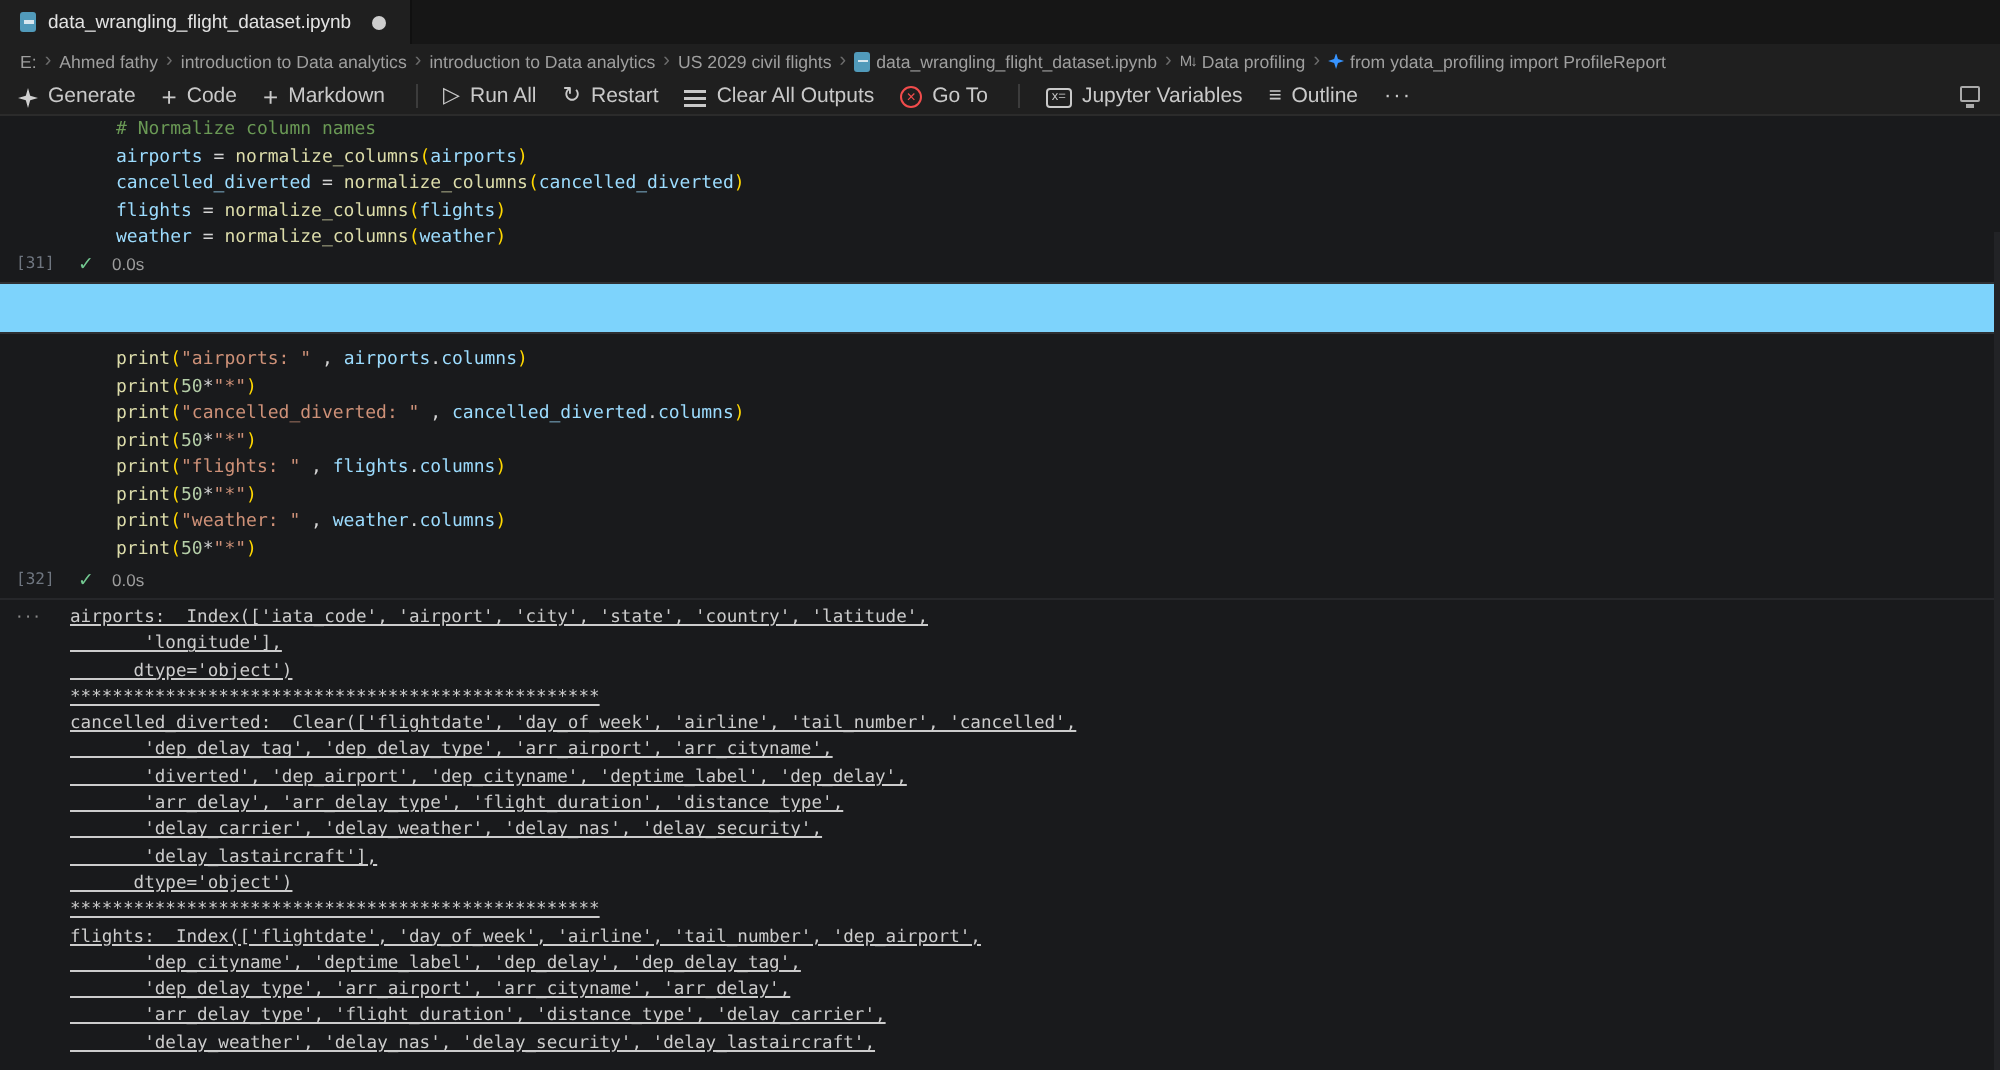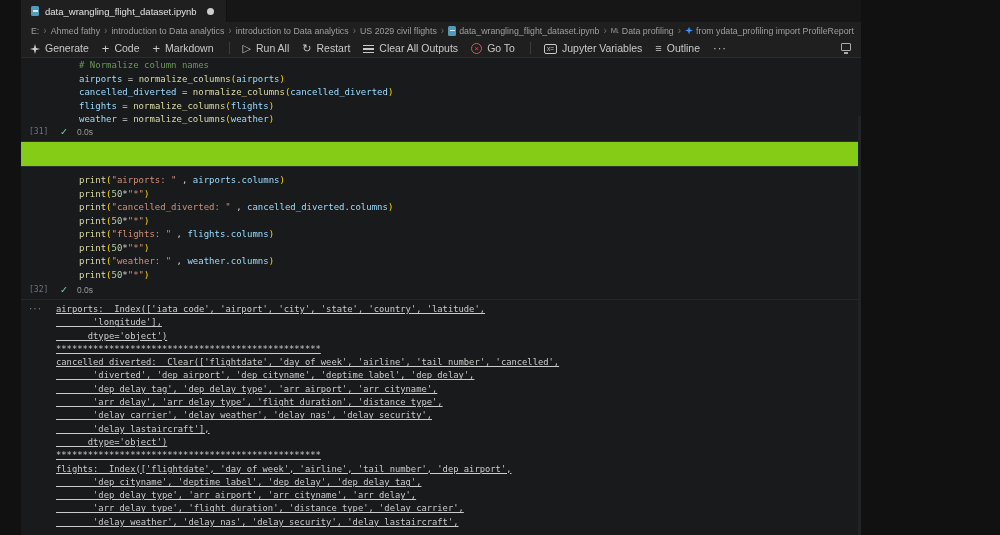--- a/index.html
+++ b/index.html
@@ -1,21 +1,20 @@
 <!DOCTYPE html>
 <html style="--col-comment: #6a9955; --col-variable: #9cdcfe; --col-function: #dcdcaa; --col-paren: #ffd700; --col-string: #ce9178; --col-number: #b5cea8; --col-operator: #d4d4d4; --col-output_text: #cccccc; --col-success: #73c991; --col-file_icon: #519aba; --col-symbol_icon: #3794ff; --col-goto_red: #f14c4c;"><head>
 <meta charset="utf-8">
 <style>
   * { margin:0; padding:0; box-sizing:border-box; }
   html,body { background:#111; }
   #app {
-    position:relative; width:840px; height:535px; overflow:hidden;
+    position:relative; width:1000px; height:535px; overflow:hidden;
     background:#1b1c1e;
     font-family:"Liberation Sans", sans-serif;
-    margin-left:21px;
     -webkit-font-smoothing:antialiased;
   }
 
   
   #tabbar { position:absolute; top:0; left:0; right:0; height:22px; background:#161616; }
   .tab {
     display:inline-flex; align-items:center; gap:6px; height:22px;
     padding:0 12px 0 10px; background:#1f1f1f; border-right:1px solid #101010;
     color:#e3e3e3; font-size:9.5px; cursor:pointer;
   }
@@ -60,21 +59,21 @@
     color:var(--col-goto_red); font-size:8px; line-height:9px; text-align:center; }
   .ic-vars { width:13px; height:10px; border:1px solid #c9c9c9; border-radius:2px;
     font-size:6.5px; line-height:8px; text-align:center; color:#c9c9c9; }
   .ic-outline { font-size:11px; line-height:11px; }
   .ic-ellipsis { font-size:11px; letter-spacing:1px; }
   .ic-kernel { position:absolute; right:10px; top:4px; width:10px; height:8px;
     border:1px solid #aaa; border-radius:1px; cursor:pointer; }
   .ic-kernel::after { content:""; position:absolute; left:2px; top:8px; width:4px; height:2px; background:#aaa; }
 
   
-  #notebook { position:absolute; top:58px; left:0; right:0; bottom:0; background:#84cc16; }
+  #notebook { position:absolute; top:58px; left:0; right:0; bottom:0; background:#7dd3fc; }
   .cell { position:absolute; left:0; right:0; background:#191a1c; }
   #cell0 { top:0; height:84px; border-bottom:1px solid #2e3033; }
   #cell1 { top:108px; height:134px; border-top:1px solid #2e3033; border-bottom:1px solid #26272a; }
   .codearea {
     position:absolute; left:30px; right:4px; top:0; bottom:16px; overflow:hidden;
     font-family:"DejaVu Sans Mono", monospace; font-size:9px; line-height:13.5px;
     padding-left:28px; cursor:text;
   }
   #cell0 .codearea { padding-top:1px; }
   #cell1 .codearea { padding-top:7px; bottom:14px; }
@@ -236,22 +235,22 @@
     </div>
 
     <div id="outputblock">
       <span class="out-gutter">···</span>
       <div id="output-lines">
           <div class="out-line">airports:  Index(['iata_code', 'airport', 'city', 'state', 'country', 'latitude',</div>
           <div class="out-line">       'longitude'],</div>
           <div class="out-line">      dtype='object')</div>
           <div class="out-line">**************************************************</div>
           <div class="out-line">cancelled_diverted:  Clear(['flightdate', 'day_of_week', 'airline', 'tail_number', 'cancelled',</div>
+          <div class="out-line">       'dep_delay_tag', 'dep_delay_type', 'arr_airport', 'arr_cityname',</div>
           <div class="out-line">       'diverted', 'dep_airport', 'dep_cityname', 'deptime_label', 'dep_delay',</div>
-          <div class="out-line">       'dep_delay_tag', 'dep_delay_type', 'arr_airport', 'arr_cityname',</div>
           <div class="out-line">       'arr_delay', 'arr_delay_type', 'flight_duration', 'distance_type',</div>
           <div class="out-line">       'delay_carrier', 'delay_weather', 'delay_nas', 'delay_security',</div>
           <div class="out-line">       'delay_lastaircraft'],</div>
           <div class="out-line">      dtype='object')</div>
           <div class="out-line">**************************************************</div>
           <div class="out-line">flights:  Index(['flightdate', 'day_of_week', 'airline', 'tail_number', 'dep_airport',</div>
           <div class="out-line">       'dep_cityname', 'deptime_label', 'dep_delay', 'dep_delay_tag',</div>
           <div class="out-line">       'dep_delay_type', 'arr_airport', 'arr_cityname', 'arr_delay',</div>
           <div class="out-line">       'arr_delay_type', 'flight_duration', 'distance_type', 'delay_carrier',</div>
           <div class="out-line">       'delay_weather', 'delay_nas', 'delay_security', 'delay_lastaircraft',</div>

